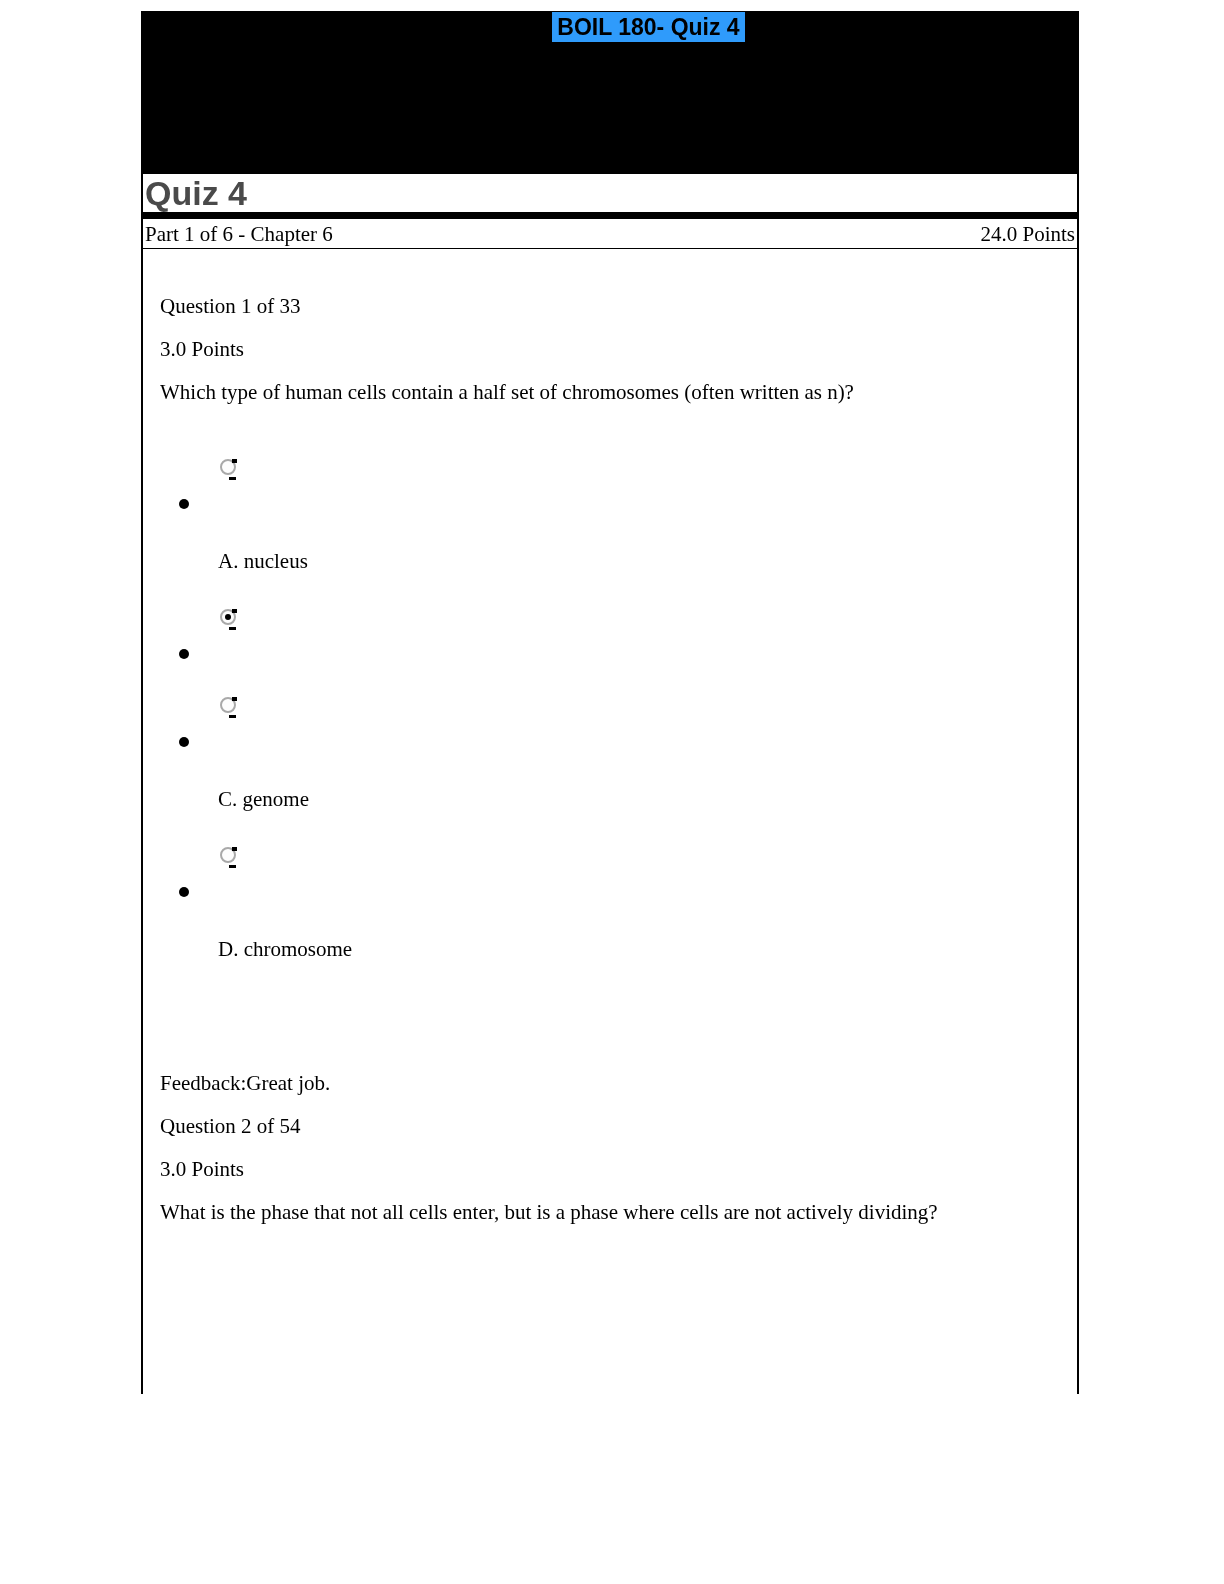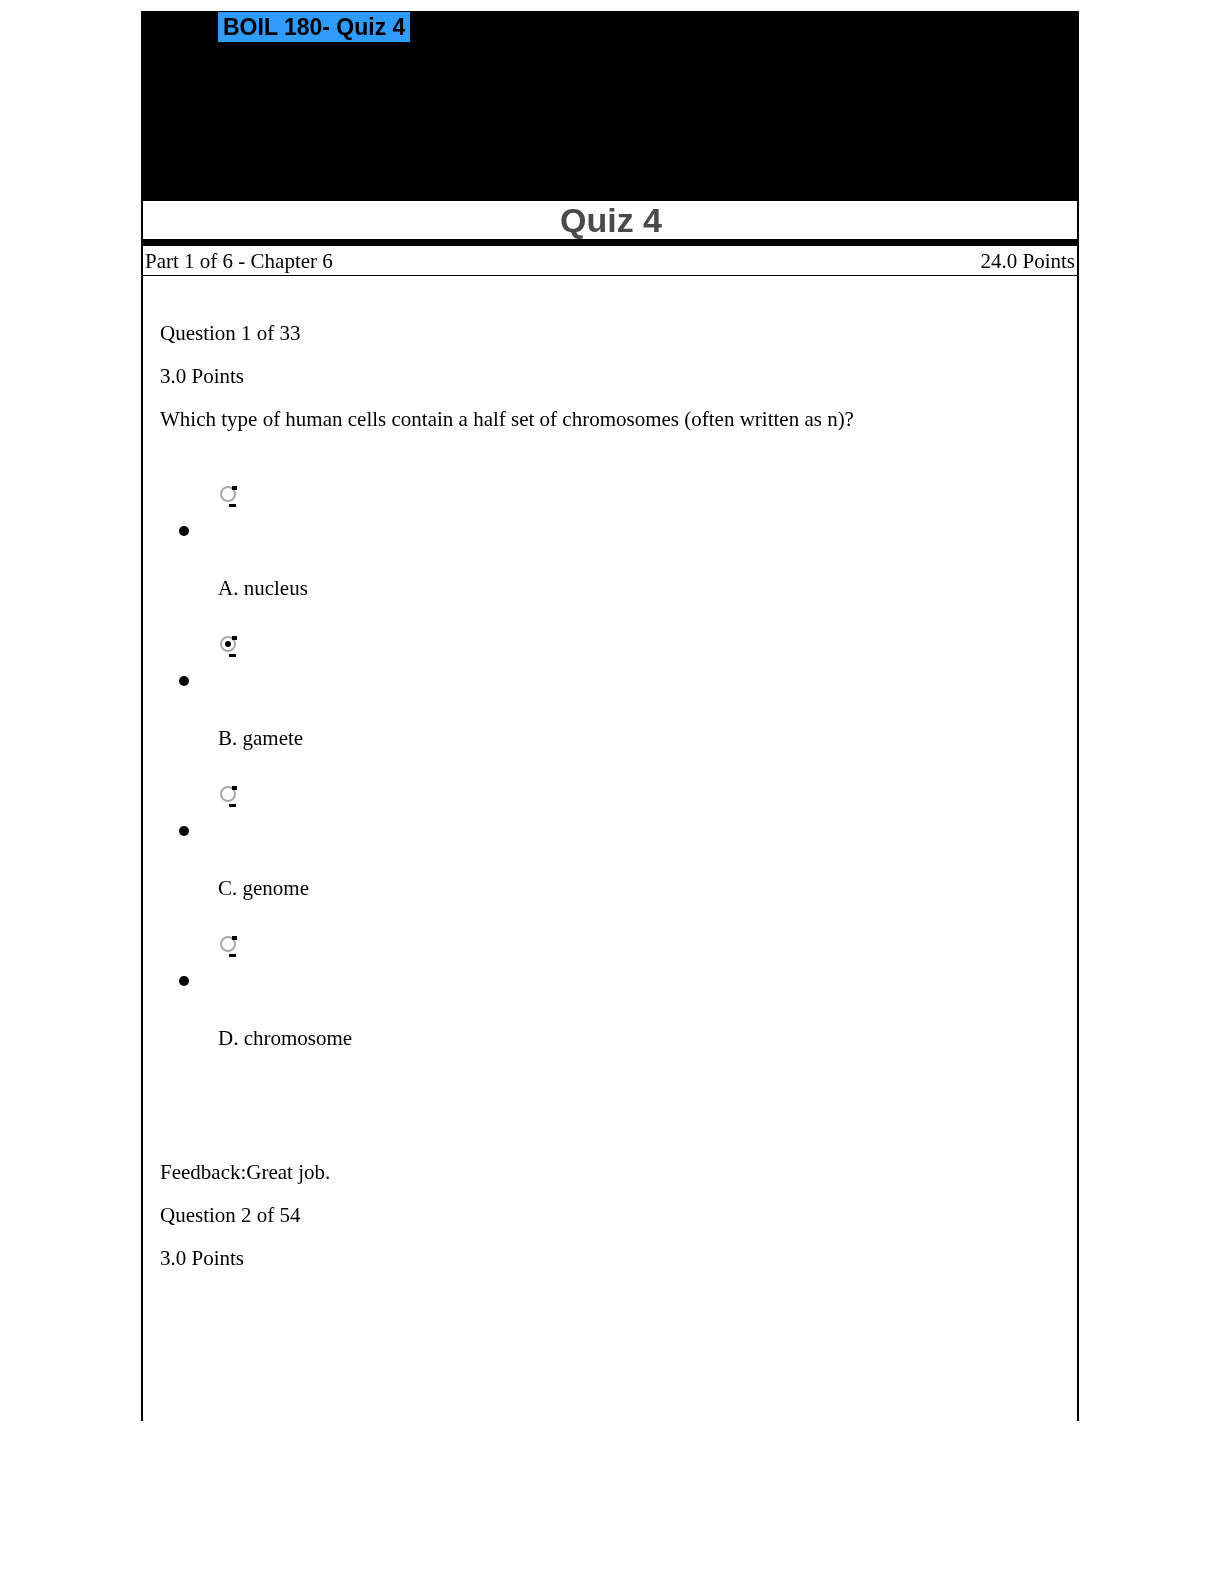--- a/index.html
+++ b/index.html
@@ -16,23 +16,23 @@
   }
   .doc {
     position: absolute;
     left: 141px;
     top: 11px;
     width: 938px;
     box-sizing: border-box;
   }
   
   .top-black-box {
-    height: 190px;
+    height: 163px;
     background: #000000;
-    text-align: left;
+    text-align: center;
   }
   .header-title {
     display: inline-block;
     margin-top: 1px;
     margin-left: 77px;
     background: #2f9bfb;
     color: #000000;
     font-family: "Liberation Sans", sans-serif;
     font-weight: bold;
     font-size: 23px;
@@ -40,21 +40,20 @@
     padding: 2px 5px;
   }
   
   .quiz-heading-band {
     box-sizing: border-box;
     height: 38px;
     background: #ffffff;
     border-left: 2px solid #000;
     border-right: 2px solid #000;
     overflow: hidden;
-    text-align: center;
   }
   .quiz-heading-band h1 {
     margin: 0;
     padding-left: 2px;
     font-family: "Liberation Sans", sans-serif;
     font-weight: bold;
     font-size: 34px;
     line-height: 38px;
     color: #4a4a4a;
   }
@@ -197,23 +196,20 @@
           </div>
         </div>
 
         <div class="option">
           <div class="radio-row">
             <span class="radio selected"><span class="dot"></span></span>
           </div>
           <div class="bullet-row">
             <span class="bullet"></span>
           </div>
-          <div class="label-row">
-            <span>B. gamete</span>
-          </div>
         </div>
 
         <div class="option">
           <div class="radio-row">
             <span class="radio"></span>
           </div>
           <div class="bullet-row">
             <span class="bullet"></span>
           </div>
           <div class="label-row">
@@ -233,17 +229,18 @@
           </div>
         </div>
 
       </div>
     </div>
 
     <div class="feedback-block">
       <p>Feedback:Great job.</p>
       <p>Question 2 of 54</p>
       <p>3.0 Points</p>
+      <p>What is the phase that not all cells enter, but is a phase where cells are not actively dividing?</p>
 
     </div>
 
   </div>
 </div>
 
 </body></html>

